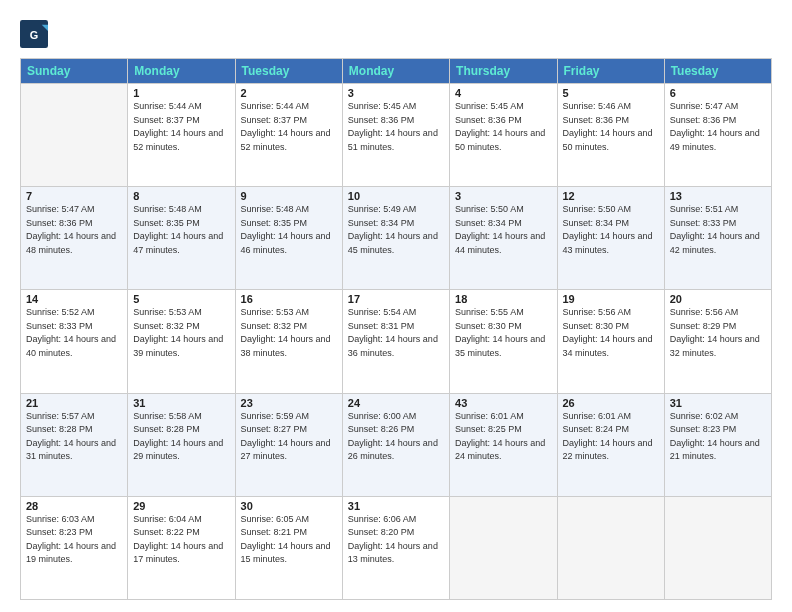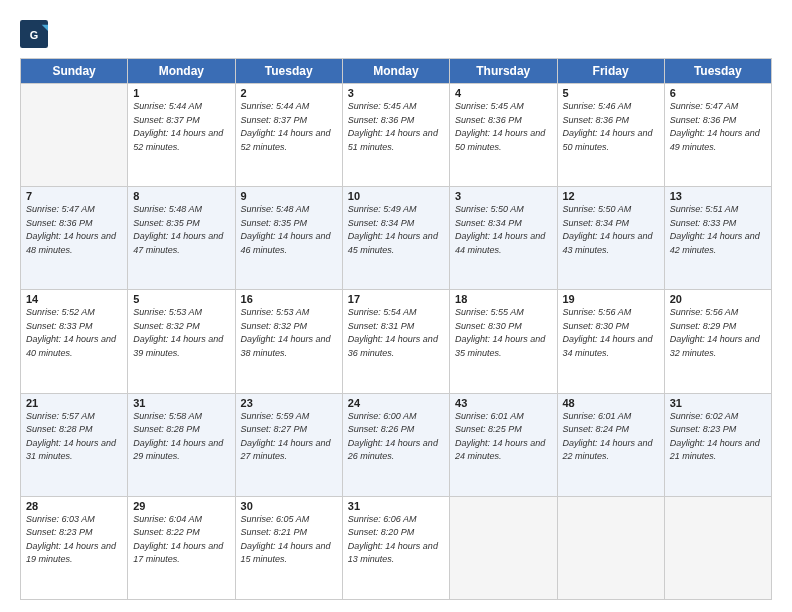--- a/index.html
+++ b/index.html
@@ -56,26 +56,26 @@
       color: #444;
       margin-top: 2px;
     }
     .calendar {
       width: 100%;
       border-collapse: collapse;
       flex: 1;
     }
     .calendar th {
       background-color: #3a6db5;
-      color: #ffffff;
+      color: #5eead4;
       font-size: 12px;
       font-weight: bold;
       padding: 5px 6px;
       border: 1px solid #ccc;
-      text-align: center;
+      text-align: left;
     }
     .calendar td {
       border: 1px solid #ccc;
       vertical-align: top;
       padding: 3px 5px;
       width: 108px;
       font-size: 9.5px;
       color: #222;
       background: #fff;
       height: 78px;
@@ -87,21 +87,20 @@
       font-size: 11px;
       font-weight: bold;
       color: #222;
       display: block;
       margin-bottom: 1px;
     }
     .day-info {
       font-size: 9px;
       color: #333;
       line-height: 1.5;
-      font-style: italic;
     }
     .row-shade td {
       background-color: #f0f4fa;
     }
   </style>
 </head>
 <body>
 
 <div class="page">
   <div class="header">
@@ -239,21 +238,21 @@
           </td>
           <td>
             <span class="day-num">24</span>
             <div class="day-info">Sunrise: 6:00 AM<br>Sunset: 8:26 PM<br>Daylight: 14 hours and 26 minutes.</div>
           </td>
           <td>
             <span class="day-num">43</span>
             <div class="day-info">Sunrise: 6:01 AM<br>Sunset: 8:25 PM<br>Daylight: 14 hours and 24 minutes.</div>
           </td>
           <td>
-            <span class="day-num">48</span>
+            <span class="day-num">26</span>
             <div class="day-info">Sunrise: 6:01 AM<br>Sunset: 8:24 PM<br>Daylight: 14 hours and 22 minutes.</div>
           </td>
           <td>
             <span class="day-num">31</span>
             <div class="day-info">Sunrise: 6:02 AM<br>Sunset: 8:23 PM<br>Daylight: 14 hours and 21 minutes.</div>
           </td>
         </tr>
         <tr>
           <td>
             <span class="day-num">28</span>

